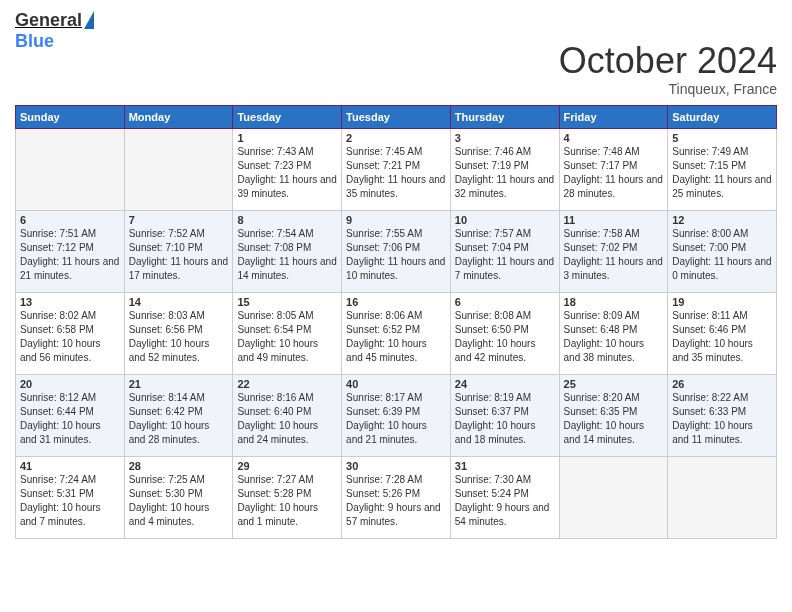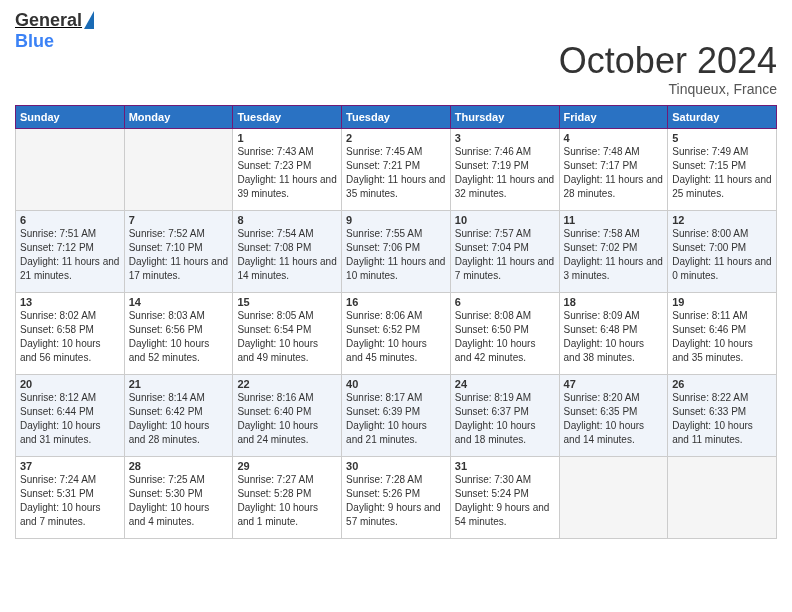--- a/index.html
+++ b/index.html
@@ -234,31 +234,31 @@
           </td>
           <td class="alt-row">
             <span class="day-num">40</span>
             <div class="day-info">Sunrise: 8:17 AM<br>Sunset: 6:39 PM<br>Daylight: 10 hours and 21 minutes.</div>
           </td>
           <td class="alt-row">
             <span class="day-num">24</span>
             <div class="day-info">Sunrise: 8:19 AM<br>Sunset: 6:37 PM<br>Daylight: 10 hours and 18 minutes.</div>
           </td>
           <td class="alt-row">
-            <span class="day-num">47</span>
+            <span class="day-num">25</span>
             <div class="day-info">Sunrise: 8:20 AM<br>Sunset: 6:35 PM<br>Daylight: 10 hours and 14 minutes.</div>
           </td>
           <td class="alt-row">
             <span class="day-num">26</span>
             <div class="day-info">Sunrise: 8:22 AM<br>Sunset: 6:33 PM<br>Daylight: 10 hours and 11 minutes.</div>
           </td>
         </tr>
         <tr>
           <td>
-            <span class="day-num">37</span>
+            <span class="day-num">41</span>
             <div class="day-info">Sunrise: 7:24 AM<br>Sunset: 5:31 PM<br>Daylight: 10 hours and 7 minutes.</div>
           </td>
           <td>
             <span class="day-num">28</span>
             <div class="day-info">Sunrise: 7:25 AM<br>Sunset: 5:30 PM<br>Daylight: 10 hours and 4 minutes.</div>
           </td>
           <td>
             <span class="day-num">29</span>
             <div class="day-info">Sunrise: 7:27 AM<br>Sunset: 5:28 PM<br>Daylight: 10 hours and 1 minute.</div>
           </td>

